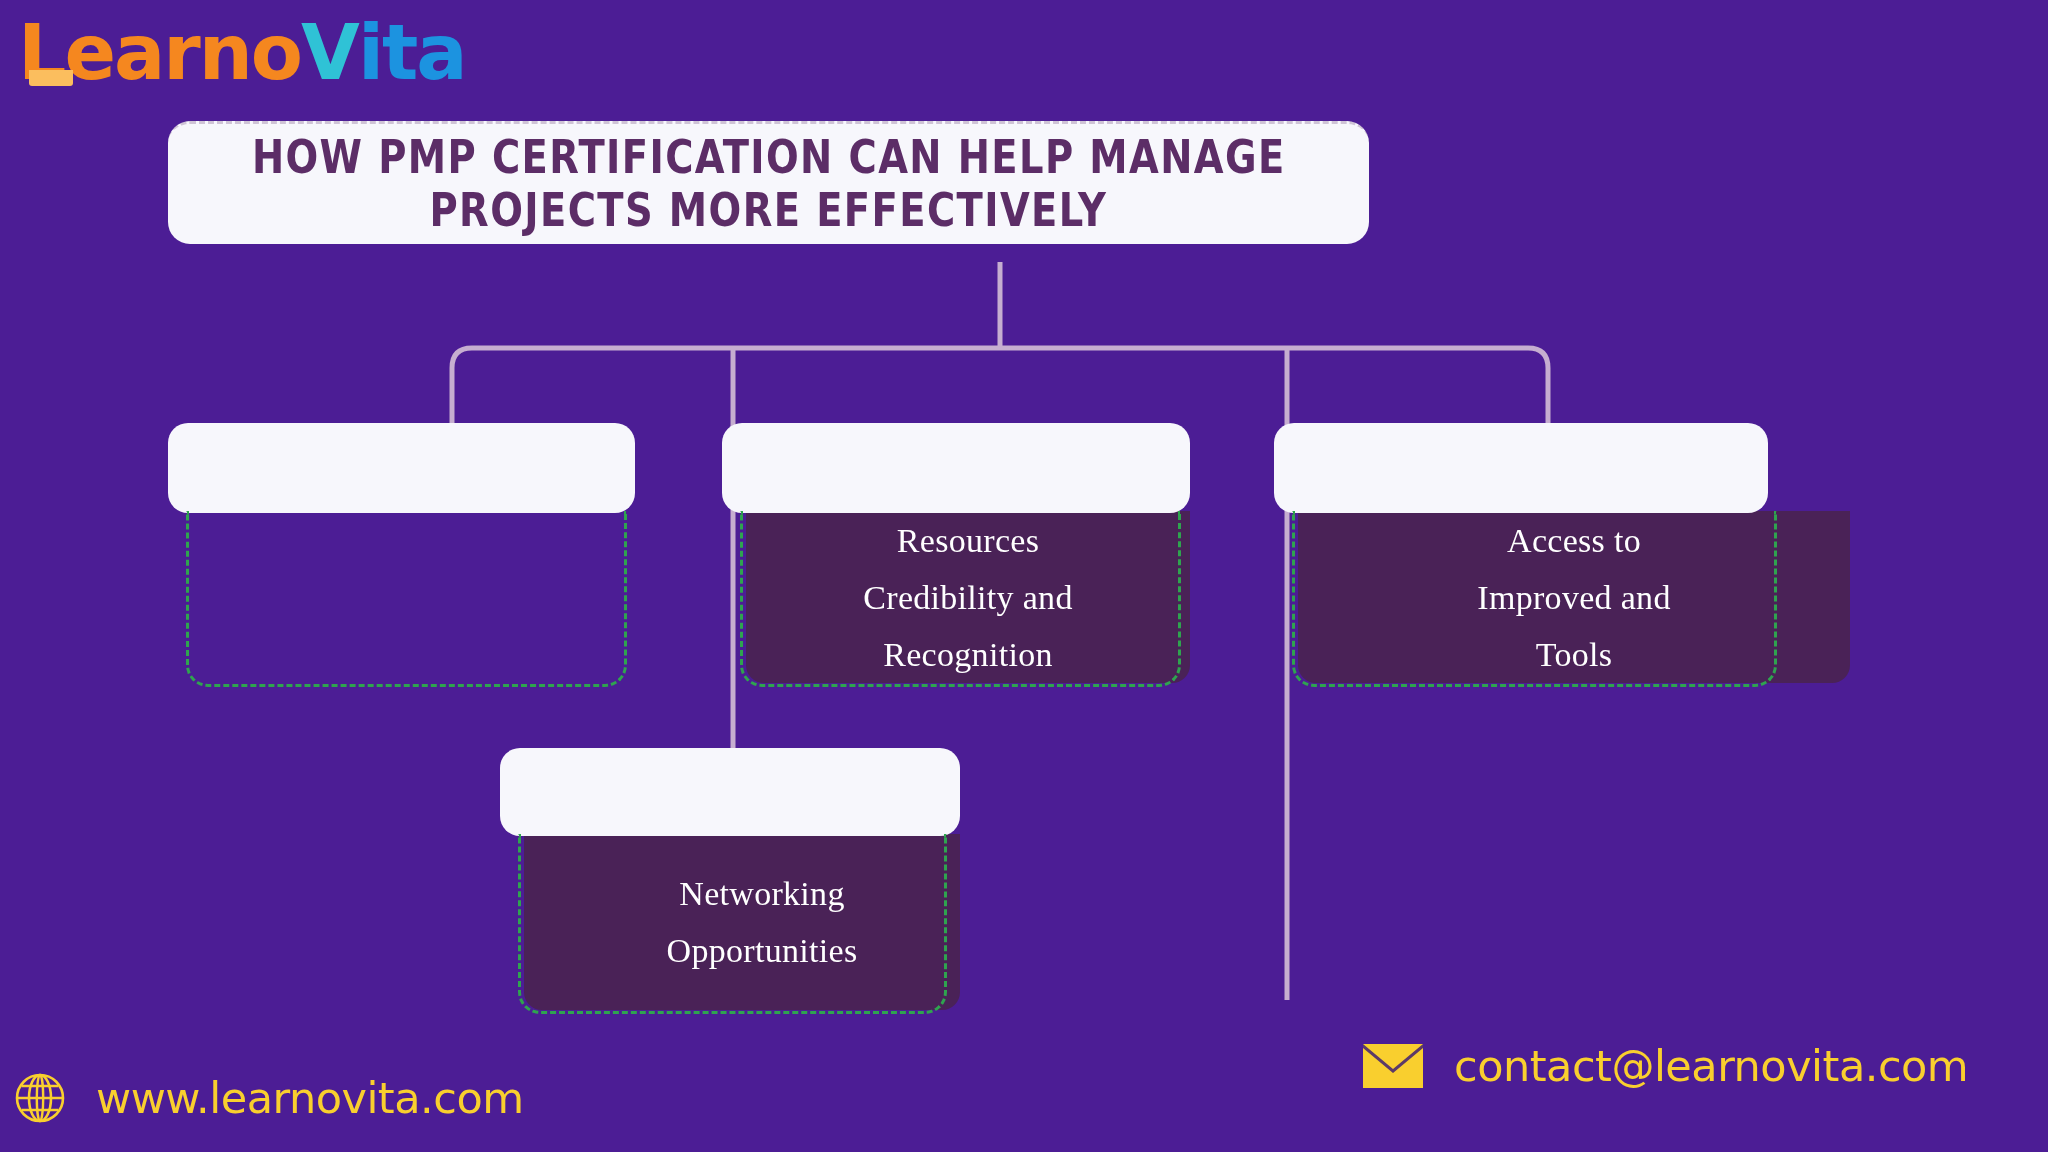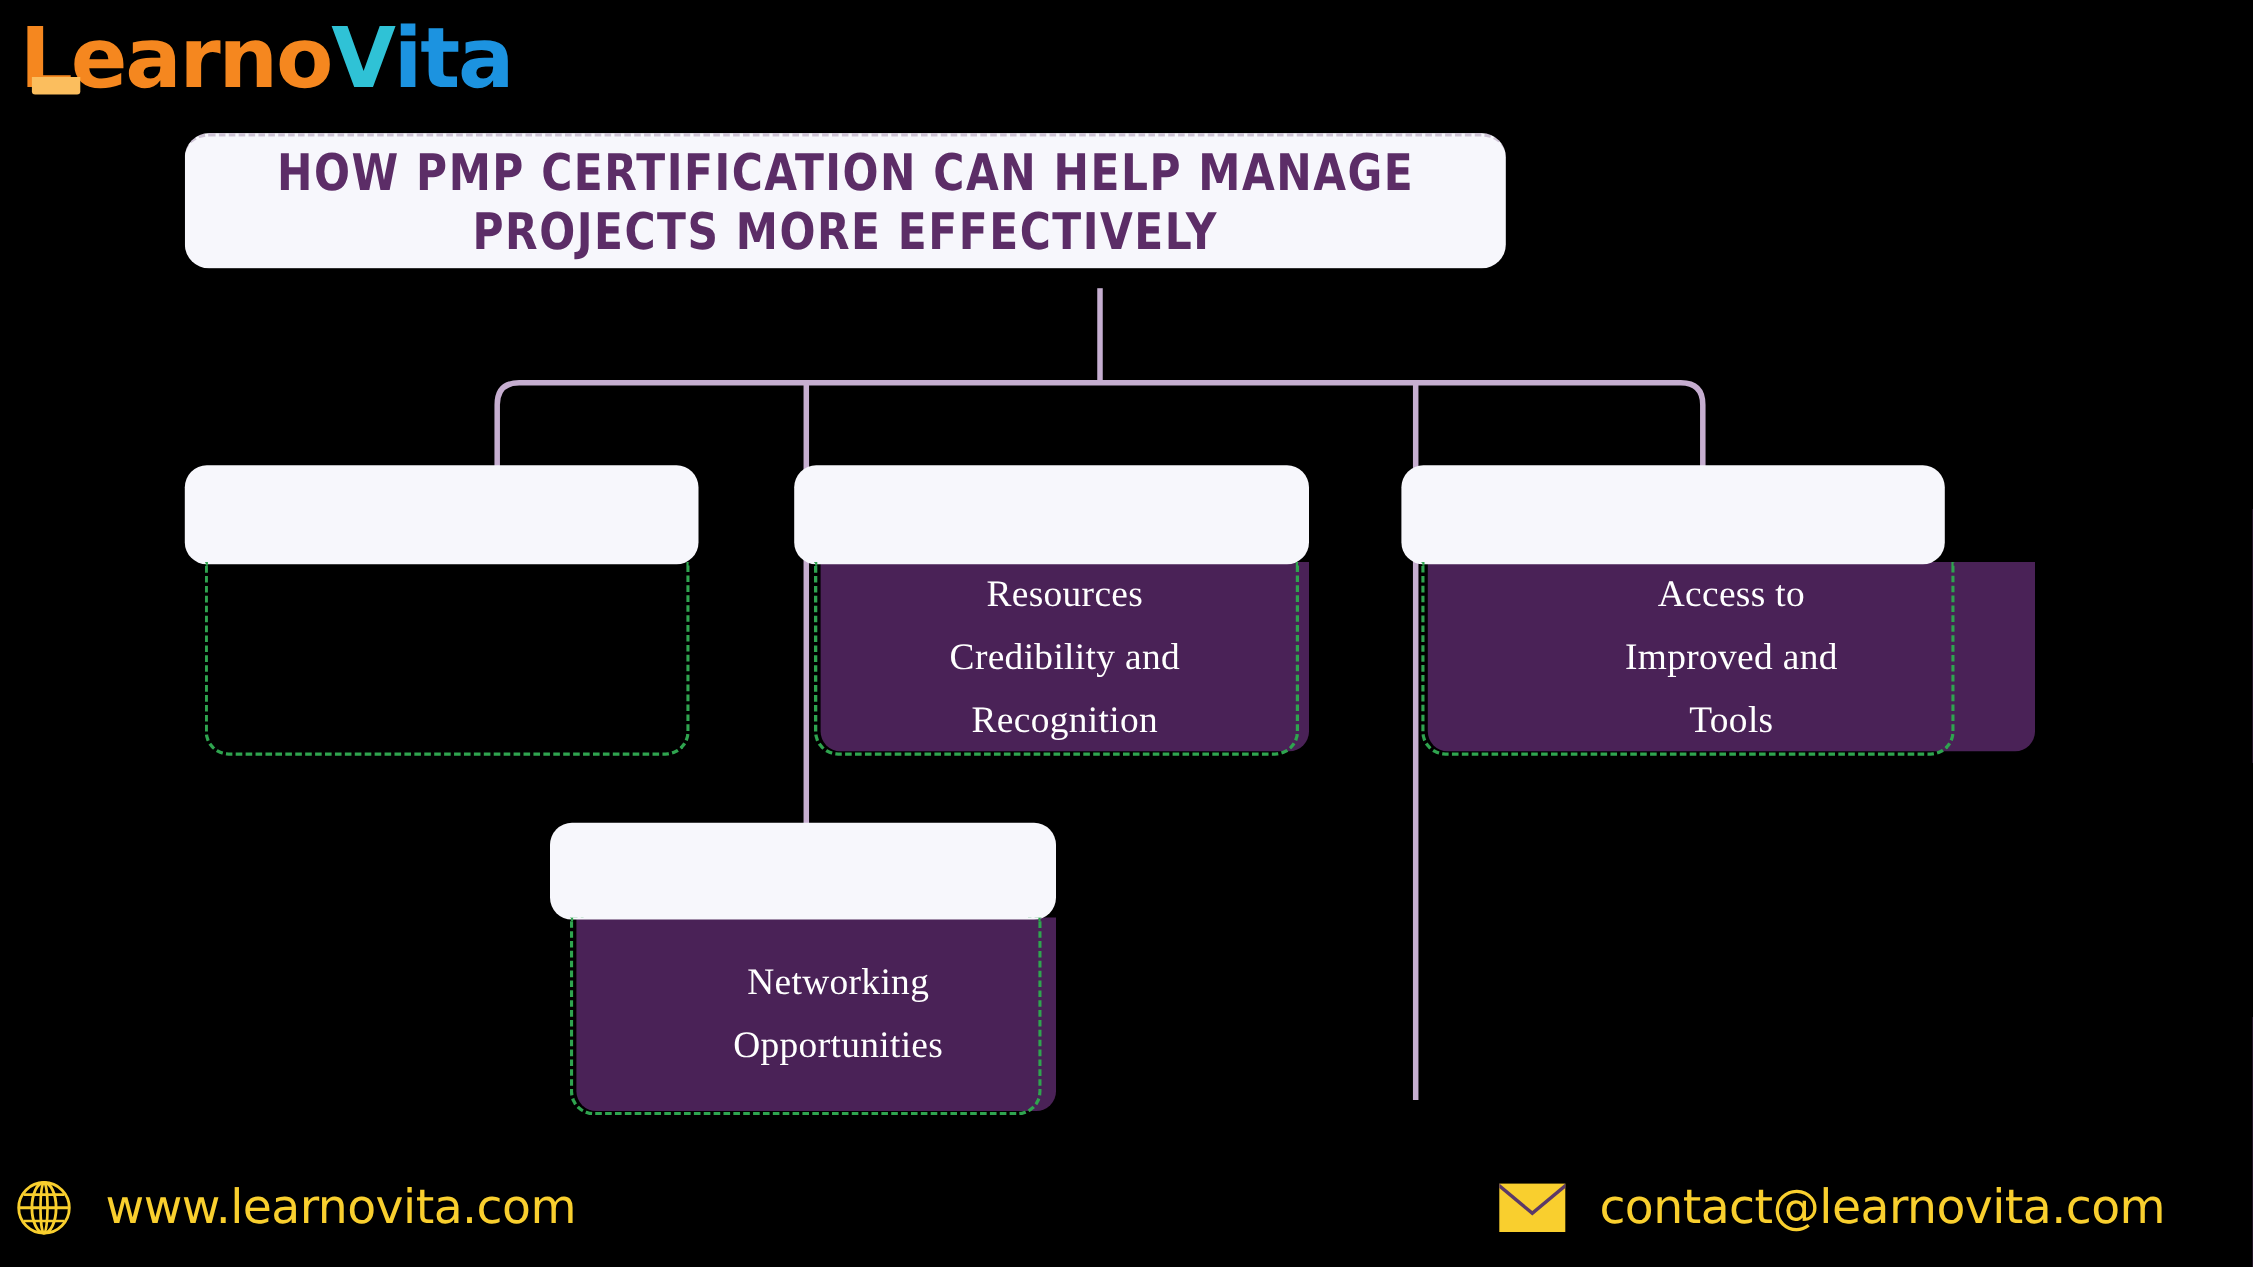--- a/index.html
+++ b/index.html
@@ -4,21 +4,21 @@
 <style>
   html, body {
     margin: 0;
     padding: 0;
     background: #5c3a68;
   }
   #stage {
     position: relative;
     width: 2048px;
     height: 1152px;
-    background: #000000;
+    background: #4c1d95;
     overflow: hidden;
     font-family: "Liberation Sans", sans-serif;
   }
 
   
   #logo {
     position: absolute;
     left: 18px;
     top: 8px;
     height: 90px;
@@ -135,21 +135,21 @@
   }
   .footer-item .ftext {
     color: #f9cf2e;
     font-family: "DejaVu Sans", sans-serif;
     font-size: 43px;
     line-height: 46px;
     letter-spacing: -0.5px;
     white-space: nowrap;
   }
   #footer-web   { left: 14px;  top: 1068px; }
-  #footer-mail  { right: 18px; top: 1068px; }
+  #footer-mail  { right: 18px; top: 1036px; }
   #footer-mail  { left: auto; }
   .fi-icon { display: block; }
 </style>
 </head>
 <body>
 
 <div id="stage">
 
   <div id="logo">
     <span class="lw lg-orange">Learno</span>

